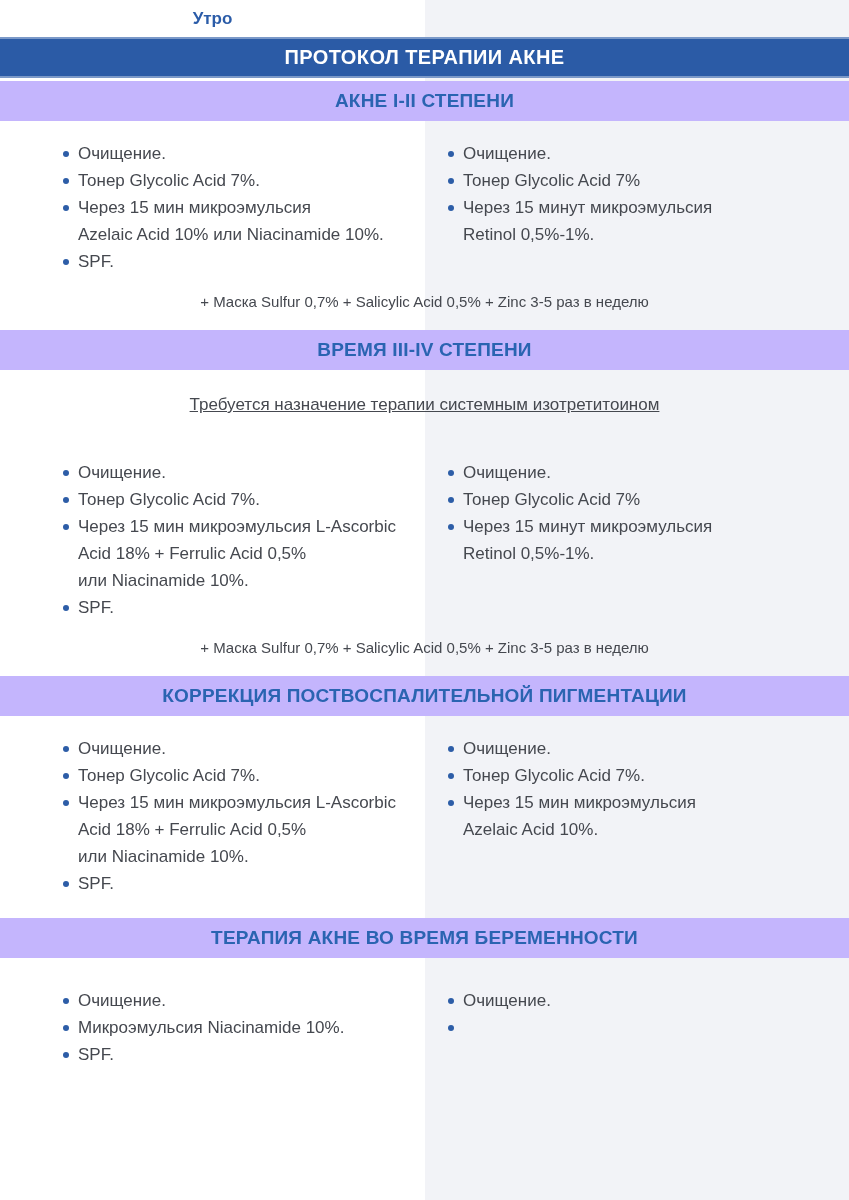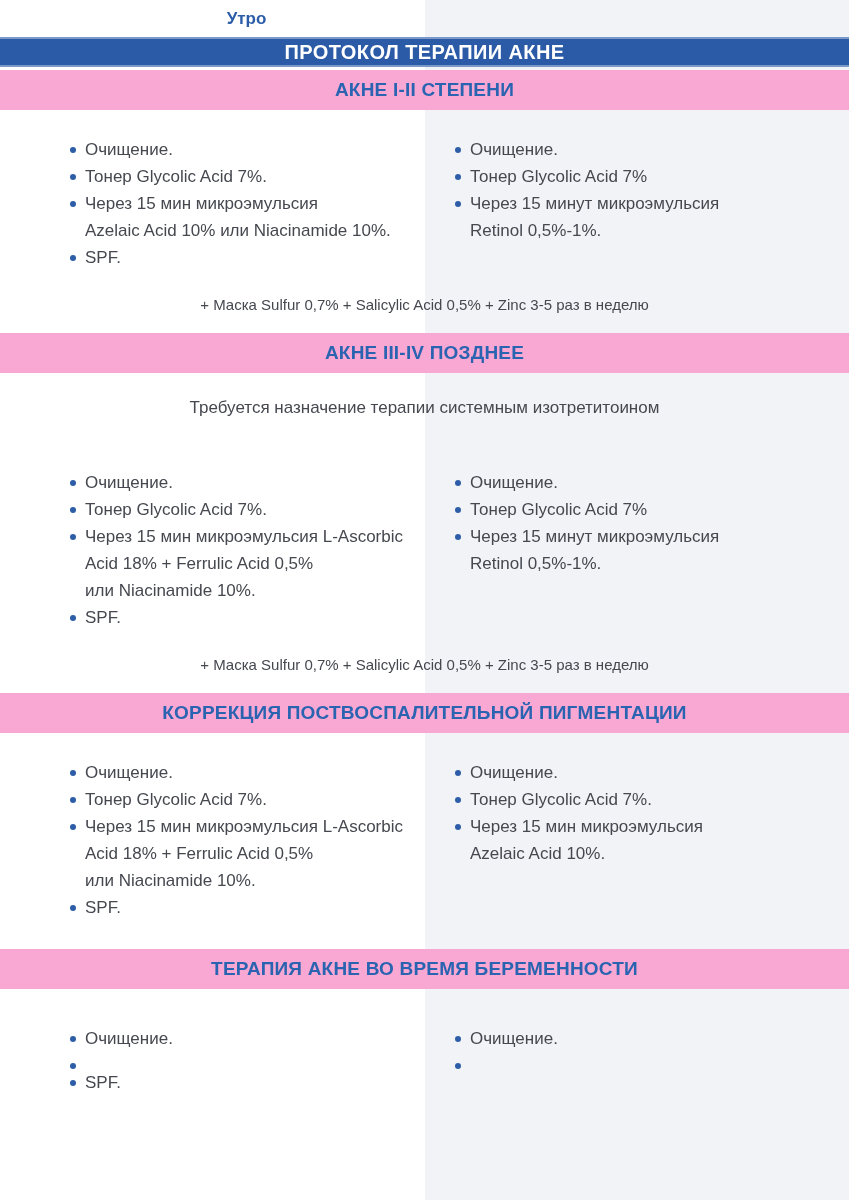--- a/index.html
+++ b/index.html
@@ -11,62 +11,62 @@
     font-family:"Liberation Sans","DejaVu Sans",sans-serif;
     color:#45484F;
   }
   .right-col-bg{
     position:absolute;top:0;left:425px;width:424px;height:1200px;
     background:#F2F3F7;z-index:0;
   }
   .layer{position:relative;z-index:1;}
 
   
-  .top-row{display:flex;height:37px;margin-left:34px;}
+  .top-row{display:flex;height:37px;}
   .top-cell{display:flex;align-items:center;justify-content:center;
     font-size:17px;font-weight:700;color:#2B5CA8;}
   .top-cell.morning{width:425px;}
   .top-cell.evening{width:424px;}
 
   
   .title-bar{
-    height:30px;margin-bottom:3px;background:#2B5BA6;
+    height:41px;margin-bottom:3px;background:#2B5BA6;
     box-shadow:inset 0 2px 0 rgba(255,255,255,.38), inset 0 -2px 0 rgba(255,255,255,.38);
     display:flex;align-items:center;justify-content:center;
     color:#FFFFFF;font-size:20px;font-weight:700;letter-spacing:.4px;
   }
 
   
   .section-bar{
-    height:40px;background:#f9a8d4;
+    height:40px;background:#c4b5fd;
     display:flex;align-items:center;justify-content:center;
     color:#2A64B1;font-size:19px;font-weight:700;letter-spacing:.2px;
   }
 
   
   .cols{display:flex;align-items:flex-start;}
   .col{box-sizing:border-box;}
   .col.morning{width:425px;}
   .col.evening{width:424px;}
-  ul.blist{list-style:none;margin:14px;padding:12px 8px 0 56px;}
+  ul.blist{list-style:none;margin:7px;padding:12px 8px 0 56px;}
   .col.evening ul.blist{padding-left:16px;}
   li.bitem{display:flex;gap:9px;font-size:17px;line-height:27px;}
   .dot{flex:none;width:6px;height:6px;border-radius:50%;
     background:#2D5DA7;margin-top:11px;}
   .bitem-text{white-space:pre-line;color:#45484F;}
 
   .footer-line{
     text-align:center;font-size:15px;line-height:27px;color:#45484F;
     padding:6px 0 15px 0;
   }
   .content-pad-bottom{padding-bottom:14px;}
 
   .note-row{
     height:70px;display:flex;align-items:center;justify-content:center;
-    font-size:17px;color:#45484F;
+    font-size:17px;color:#45484F;text-decoration:underline;
   }
 </style>
 </head>
 <body>
 
 <div class="page">
   <div class="right-col-bg"></div>
 
   <div class="layer">
 
@@ -119,21 +119,21 @@
                 <span class="bitem-text">Через 15 минут микроэмульсия
 Retinol 0,5%-1%.</span>
               </li>
           </ul>
         </div>
       </div>
       <div class="footer-line">+ Маска Sulfur 0,7% + Salicylic Acid 0,5% + Zinc 3-5 раз в неделю</div>
     </div>
 
     <div class="section-bar">
-      <span>АКНЕ III-IV ПОЗДНЕЕ</span>
+      <span>ВРЕМЯ III-IV СТЕПЕНИ</span>
     </div>
     <div class="note-row">
       <span>Требуется назначение терапии системным изотретитоином</span>
     </div>
 
     <div class="content">
       <div class="cols">
         <div class="col morning">
           <ul class="blist">
             <li class="bitem">
@@ -230,20 +230,21 @@
     <div class="content">
       <div class="cols">
         <div class="col morning">
           <ul class="blist" style="padding-top:22px;">
             <li class="bitem">
                 <span class="dot"></span>
                 <span class="bitem-text">Очищение.</span>
               </li>
             <li class="bitem">
                 <span class="dot"></span>
+                <span class="bitem-text">Микроэмульсия Niacinamide 10%.</span>
               </li>
             <li class="bitem">
                 <span class="dot"></span>
                 <span class="bitem-text">SPF.</span>
               </li>
           </ul>
         </div>
         <div class="col evening">
           <ul class="blist" style="padding-top:22px;">
             <li class="bitem">

